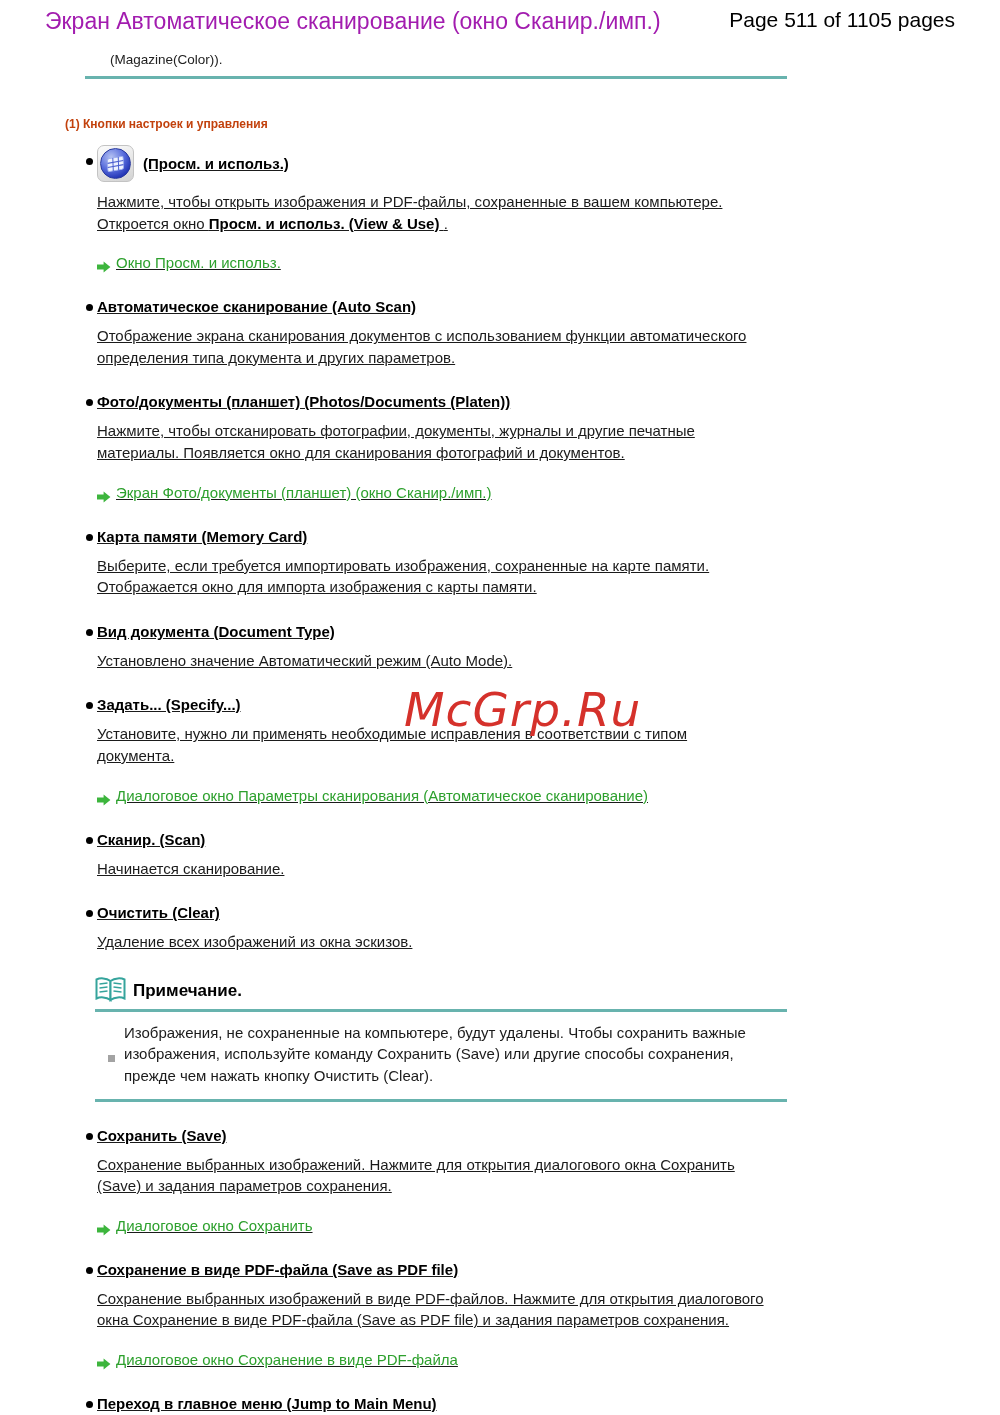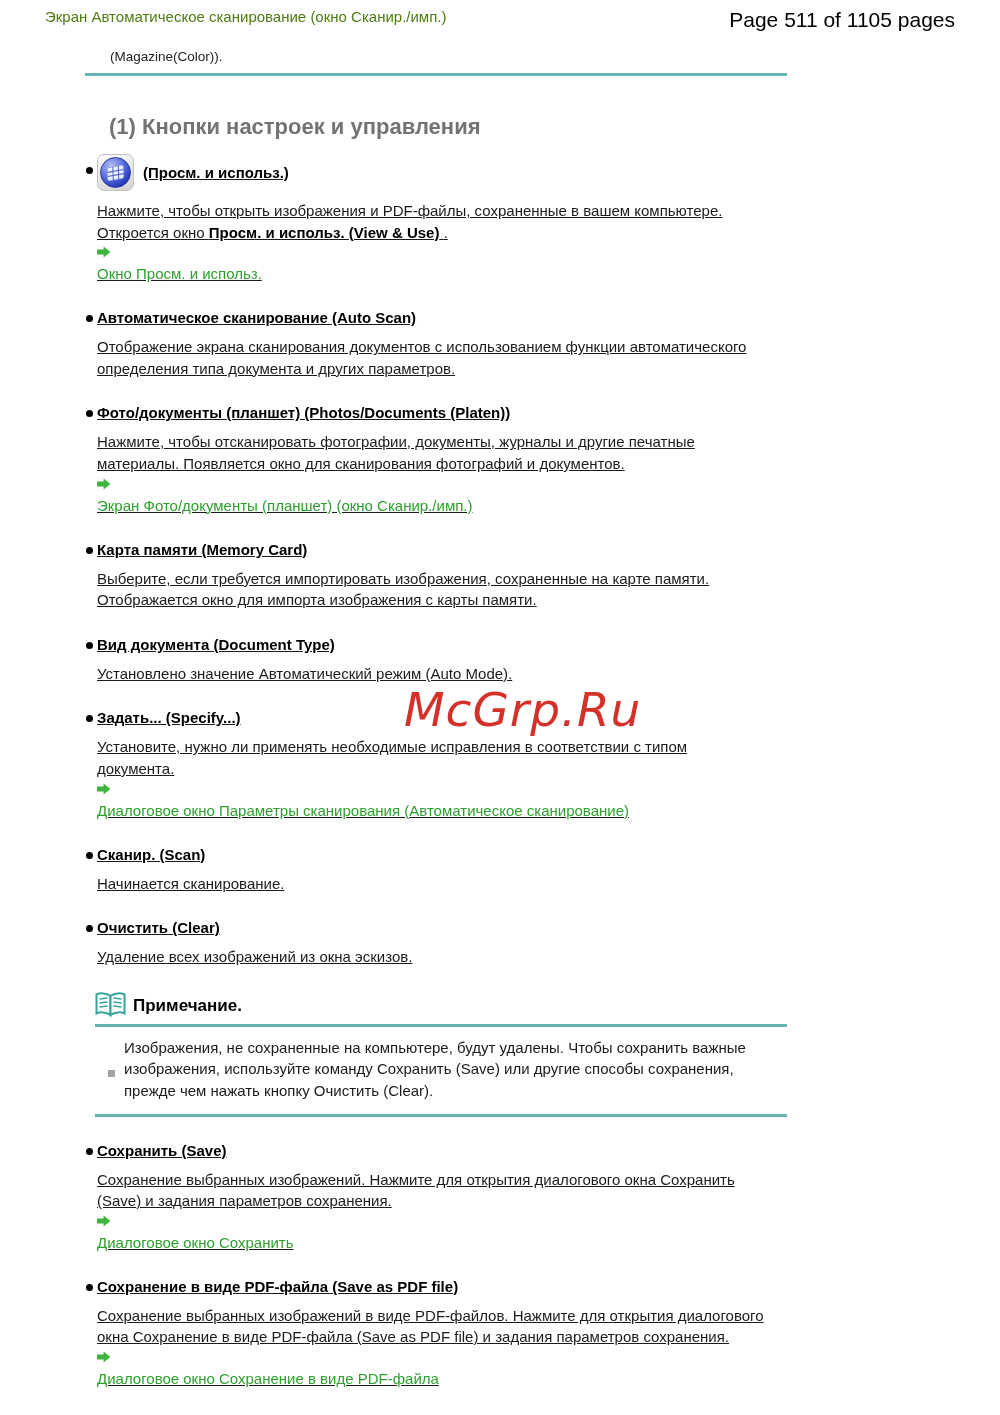--- a/index.html
+++ b/index.html
@@ -4,36 +4,36 @@
 <style>
   * { margin:0; padding:0; box-sizing:border-box; }
   html,body { background:#ffffff; }
   body {
     width:1000px; height:1415px; position:relative; overflow:hidden;
     font-family:"Liberation Sans", sans-serif; color:#1b1b1b;
   }
   
   .hdr { display:flex; justify-content:space-between; align-items:flex-start;
          padding:8px 45px 0 45px; }
-  .hdr-title { font-size:15px; color:#4d7c0f; }
+  .hdr-title { font-size:23px; color:#a21caf; }
   .hdr-page  { font-size:21px; color:#000; }
   .magazine  { margin:17px 0 0 110px; font-size:13.5px; color:#222; }
   .rule-top  { margin:9px 0 0 85px; width:702px; height:3px; background:#68b3ae; }
 
   
   .section   { margin-left:65px; }
-  .s-heading { margin-top:38px; font-size:22px; font-weight:bold; color:#737373;margin-left:44px; }
+  .s-heading { margin-top:38px; font-size:12px; font-weight:bold; color:#c2410c; }
   .item      { position:relative; padding-left:32px; margin-top:25px; width:720px;text-decoration:underline; }
   .bullet    { position:absolute; left:21px; top:6px; width:7px; height:7px;
                border-radius:50%; background:#000; }
   .item-title{ font-size:15px; font-weight:bold; color:#000; line-height:18px; }
   .lines     { margin-top:9px; }
   .line      { font-size:15px; line-height:21.6px; color:#1b1b1b; width:690px; }
   .b         { font-weight:bold; color:#000; }
-  .link-row  { margin-top:2px; display:flex; align-items:flex-start; gap:5px; cursor:pointer;flex-direction:column; }
+  .link-row  { margin-top:18px; display:flex; align-items:flex-end; gap:5px; cursor:pointer; }
   .link-text { font-size:15px; color:#2da02d; line-height:21px; }
   .arrow-ic  { flex:0 0 auto; display:inline-flex; margin-top:1px; }
 
   
   .icon-row  { display:flex; align-items:center; gap:9px; }
   .vu-wrap   { width:37px; height:37px; border-radius:7px; border:1px solid #c3c3c3;
                background:linear-gradient(160deg,#fcfcfc,#d2d2d2);
                display:flex; align-items:center; justify-content:center; }
   .vu-circle { width:31px; height:31px; border-radius:50%;
                border:1px solid #2a3a9e;

